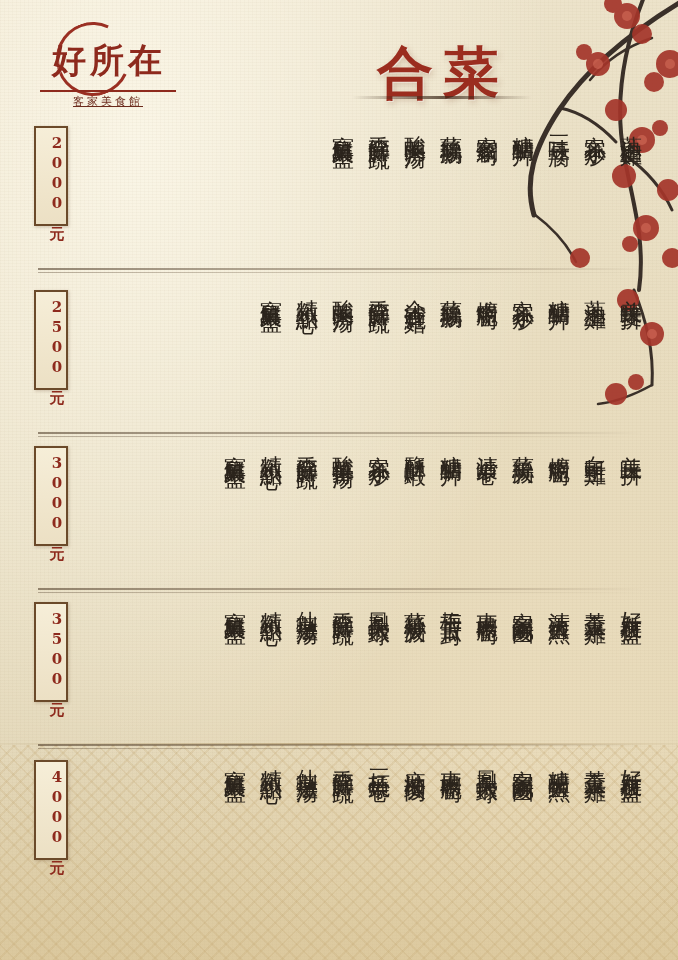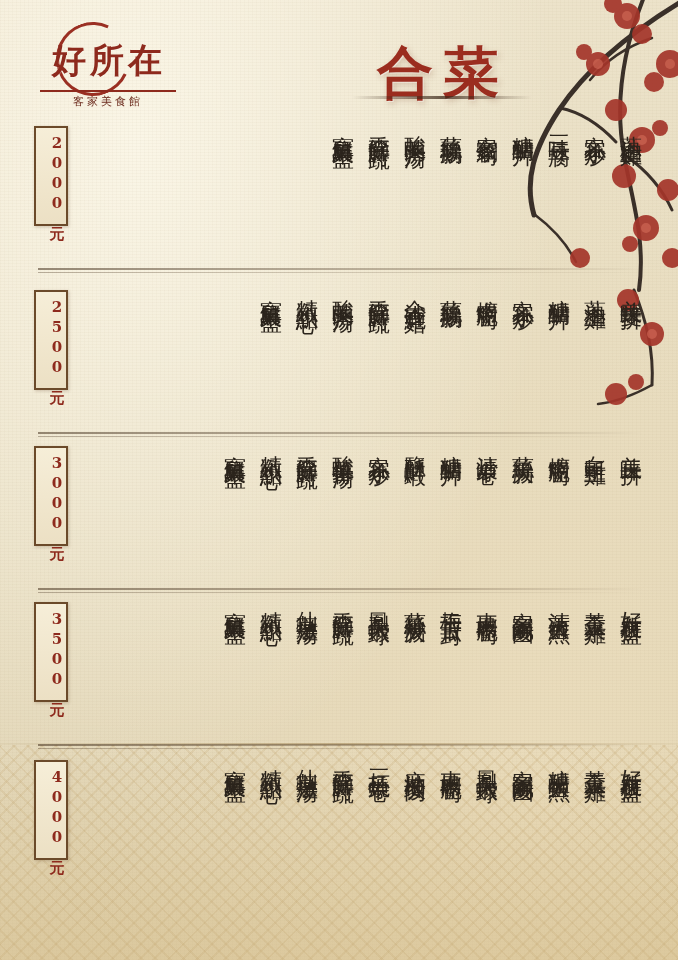--- a/index.html
+++ b/index.html
@@ -61,21 +61,21 @@
     text-align:center; line-height:52px;
     font-family:"DejaVu Serif","Liberation Serif",serif;
     text-shadow:0 1px 0 rgba(255,255,255,0.35);
   }
   #logo-rule {
     position:absolute; left:18px; top:76px; width:136px; height:2px;
     background:#8e2a1d;
   }
   #logo-sub {
     position:absolute; left:18px; top:80px; width:136px;
-    text-align:center; color:#6b2a1c; font-size:11px; letter-spacing:3px;
+    text-align:center; color:#6b2a1c; font-size:11px; letter-spacing:3px;text-decoration:underline;
   }
 
   
   #title {
     position:absolute; left:348px; top:36px; width:190px;
     color:#9b2d1f;
     font-size:56px; font-weight:bold; letter-spacing:10px;
     text-align:center;
     text-shadow:1px 1px 0 rgba(255,255,255,0.45), 2px 3px 6px rgba(120,60,30,0.25);
   }

